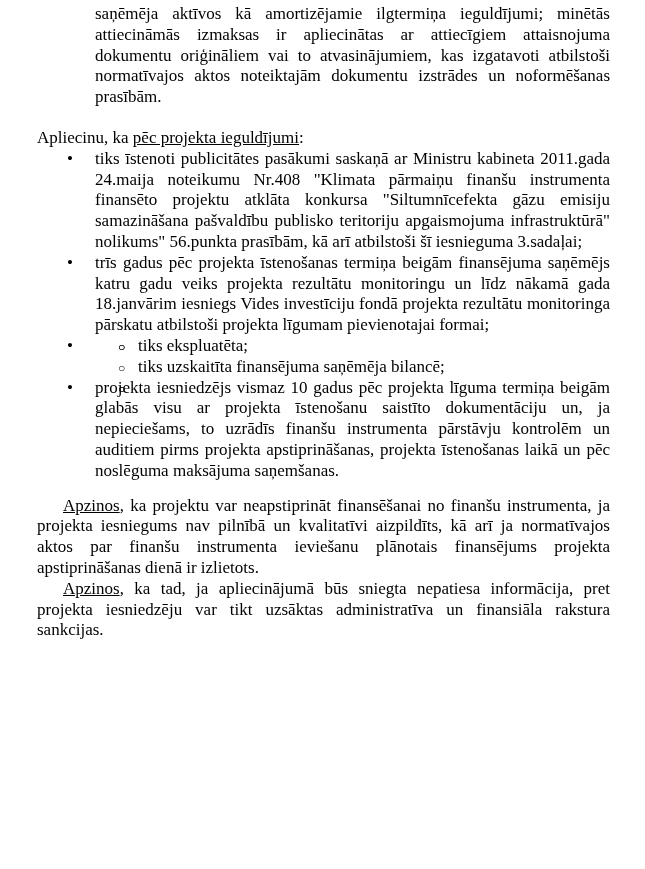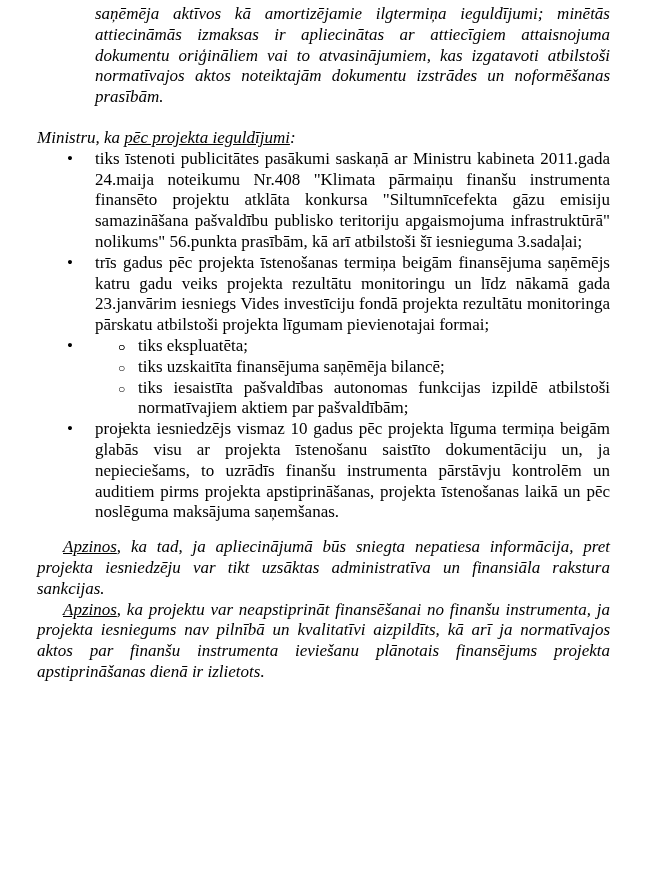--- a/index.html
+++ b/index.html
@@ -16,21 +16,20 @@
     padding: 4px 35px 0 37px;
     font-family: "Liberation Serif", "DejaVu Serif", serif;
     font-size: 17px;
     line-height: 20.8px;
     color: #000000;
     overflow: hidden;
   }
   p {
     margin: 0;
     text-align: justify;
-    font-style: italic;
   }
   .intro {
     margin-left: 58px;
     margin-bottom: 20px;
   }
   .heading {
     text-align: left;
   }
   .u {
     text-decoration: underline;
@@ -73,59 +72,59 @@
     text-indent: 26px;
   }
 </style>
 </head>
 <body>
 
 <div class="page">
 
   <p class="intro">saņēmēja aktīvos kā amortizējamie ilgtermiņa ieguldījumi; minētās attiecināmās izmaksas ir apliecinātas ar attiecīgiem attaisnojuma dokumentu oriģināliem vai to atvasinājumiem, kas izgatavoti atbilstoši normatīvajos aktos noteiktajām dokumentu izstrādes un noformēšanas prasībām.</p>
 
-  <p class="heading"><span>Ministru, ka </span><span class="u">pēc projekta ieguldījumi</span><span>:</span></p>
+  <p class="heading"><span>Apliecinu, ka </span><span class="u">pēc projekta ieguldījumi</span><span>:</span></p>
 
   <ul>
 
     <li class="b1">
       <span class="m1">•</span><span>tiks īstenoti publicitātes pasākumi saskaņā ar Ministru kabineta 2011.gada 24.maija noteikumu Nr.408 "Klimata pārmaiņu finanšu instrumenta finansēto projektu atklāta konkursa "Siltumnīcefekta gāzu emisiju samazināšana pašvaldību publisko teritoriju apgaismojuma infrastruktūrā" nolikums" 56.punkta prasībām, kā arī atbilstoši šī iesnieguma 3.sadaļai;</span>
     </li>
 
     <li class="b1">
-      <span class="m1">•</span><span>trīs gadus pēc projekta īstenošanas termiņa beigām finansējuma saņēmējs katru gadu veiks projekta rezultātu monitoringu un līdz nākamā gada 23.janvārim iesniegs Vides investīciju fondā projekta rezultātu monitoringa pārskatu atbilstoši projekta līgumam pievienotajai formai;</span>
+      <span class="m1">•</span><span>trīs gadus pēc projekta īstenošanas termiņa beigām finansējuma saņēmējs katru gadu veiks projekta rezultātu monitoringu un līdz nākamā gada 18.janvārim iesniegs Vides investīciju fondā projekta rezultātu monitoringa pārskatu atbilstoši projekta līgumam pievienotajai formai;</span>
     </li>
 
     <li class="b1">
       <span class="m1">•</span>
       <ul class="sub-list">
         <li class="b2">
           <span class="m2">○</span>
         </li>
         <li class="b2">
           <span class="m2">○</span><span>tiks ekspluatēta;</span>
         </li>
         <li class="b2">
           <span class="m2">○</span><span>tiks uzskaitīta finansējuma saņēmēja bilancē;</span>
         </li>
         <li class="b2">
-          <span class="m2">○</span><span>tiks iesaistīta pašvaldības autonomas funkcijas izpildē atbilstoši normatīvajiem aktiem par pašvaldībām;</span>
+          <span class="m2">○</span>
         </li>
         <li class="b2">
           <span class="m2">○</span>
         </li>
       </ul>
     </li>
 
     <li class="b1">
       <span class="m1">•</span><span>projekta iesniedzējs vismaz 10 gadus pēc projekta līguma termiņa beigām glabās visu ar projekta īstenošanu saistīto dokumentāciju un, ja nepieciešams, to uzrādīs finanšu instrumenta pārstāvju kontrolēm un auditiem pirms projekta apstiprināšanas, projekta īstenošanas laikā un pēc noslēguma maksājuma saņemšanas.</span>
     </li>
 
   </ul>
 
   <div class="gap"></div>
 
+  <p class="closing"><span class="u">Apzinos</span><span>, ka projektu var neapstiprināt finansēšanai no finanšu instrumenta, ja projekta iesniegums nav pilnībā un kvalitatīvi aizpildīts, kā arī ja normatīvajos aktos par finanšu instrumenta ieviešanu plānotais finansējums projekta apstiprināšanas dienā ir izlietots.</span></p>
+
   <p class="closing"><span class="u">Apzinos</span><span>, ka tad, ja apliecinājumā būs sniegta nepatiesa informācija, pret projekta iesniedzēju var tikt uzsāktas administratīva un finansiāla rakstura sankcijas.</span></p>
-
-  <p class="closing"><span class="u">Apzinos</span><span>, ka projektu var neapstiprināt finansēšanai no finanšu instrumenta, ja projekta iesniegums nav pilnībā un kvalitatīvi aizpildīts, kā arī ja normatīvajos aktos par finanšu instrumenta ieviešanu plānotais finansējums projekta apstiprināšanas dienā ir izlietots.</span></p>
 
 
 </div>
 
 </body></html>

